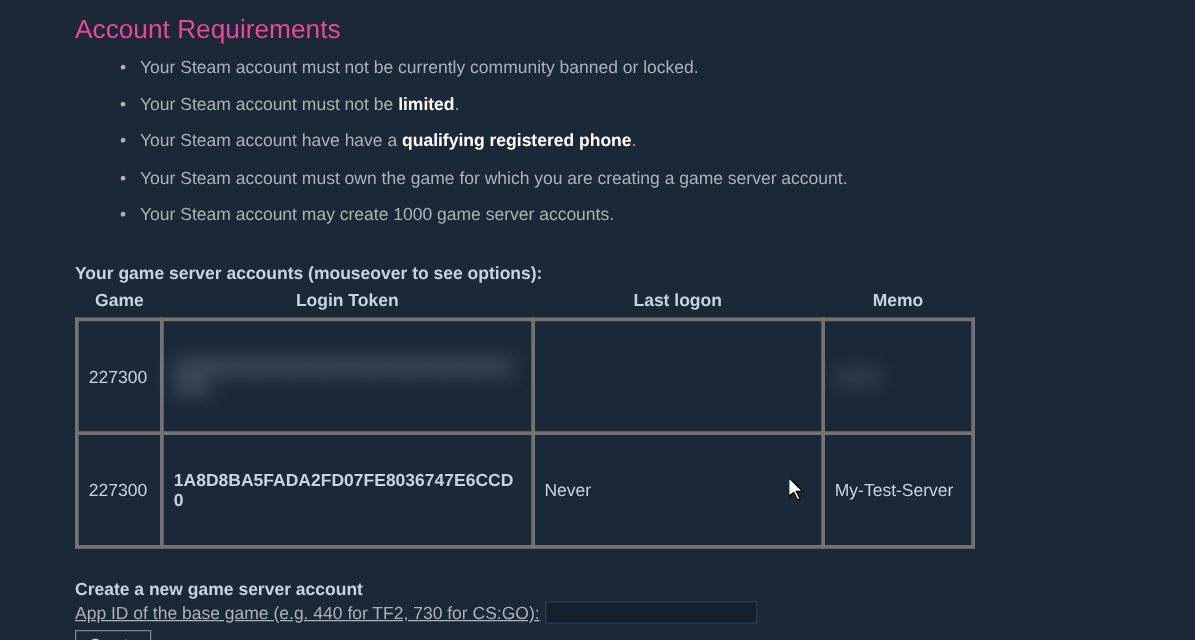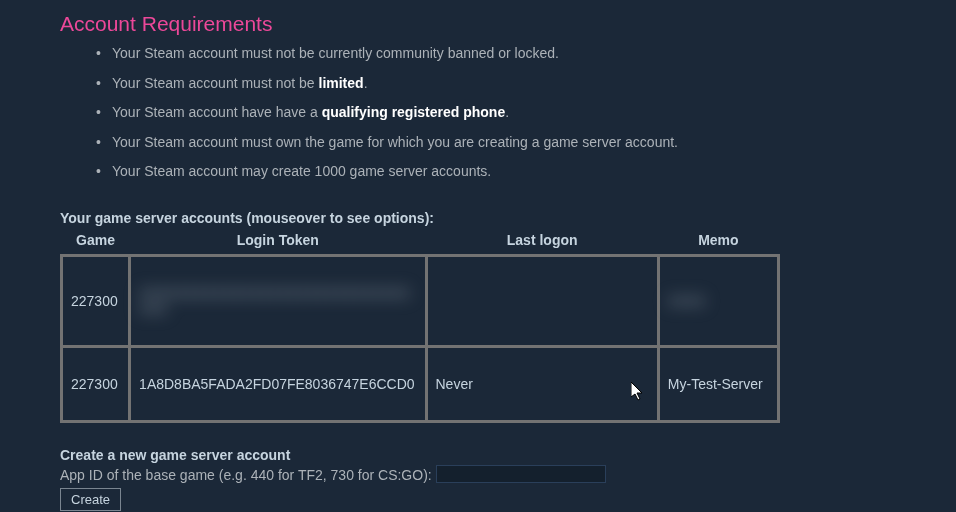--- a/index.html
+++ b/index.html
@@ -67,38 +67,40 @@
     .server-table thead th.logon-col { width: 232px; }
     .server-table thead th.memo-col { width: 120px; }
     .server-table tbody td {
       border: 3px solid #737373;
       padding: 28px 8px;
       vertical-align: middle;
     }
     .server-table tbody td.token-cell {
       word-break: break-all;
       font-size: 14px;
+      font-weight: bold;
     }
     .blurred {
       filter: blur(8px);
       color: #95a0ab;
     }
     .create-section {
       margin-top: 24px;
     }
     .create-title {
       font-weight: bold;
       color: #c6d4df;
       margin-bottom: 2px;
     }
     .form-row {
       display: flex;
-      align-items: flex-end;
+      align-items: center;
       margin-bottom: 2px;
       color: #acb2b8;
+      text-decoration: underline;
     }
     .form-row label {
       margin-right: 4px;
     }
     .form-row input[type="text"] {
       background-color: #14202d;
       border: 1px solid #2a3f5a;
       color: #c6d4df;
       height: 18px;
       padding: 0 4px;

